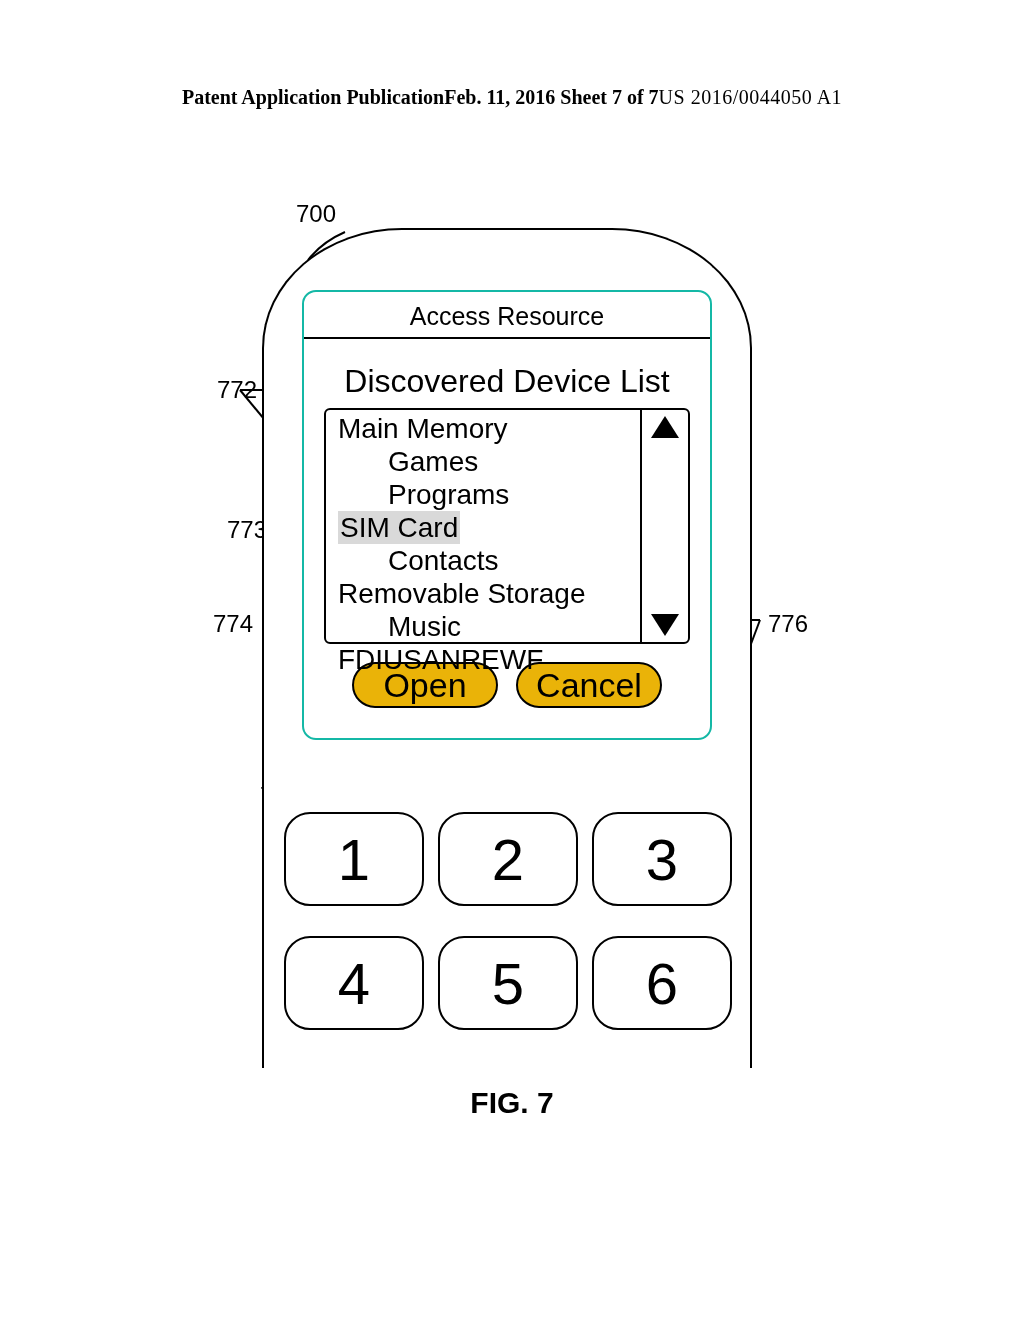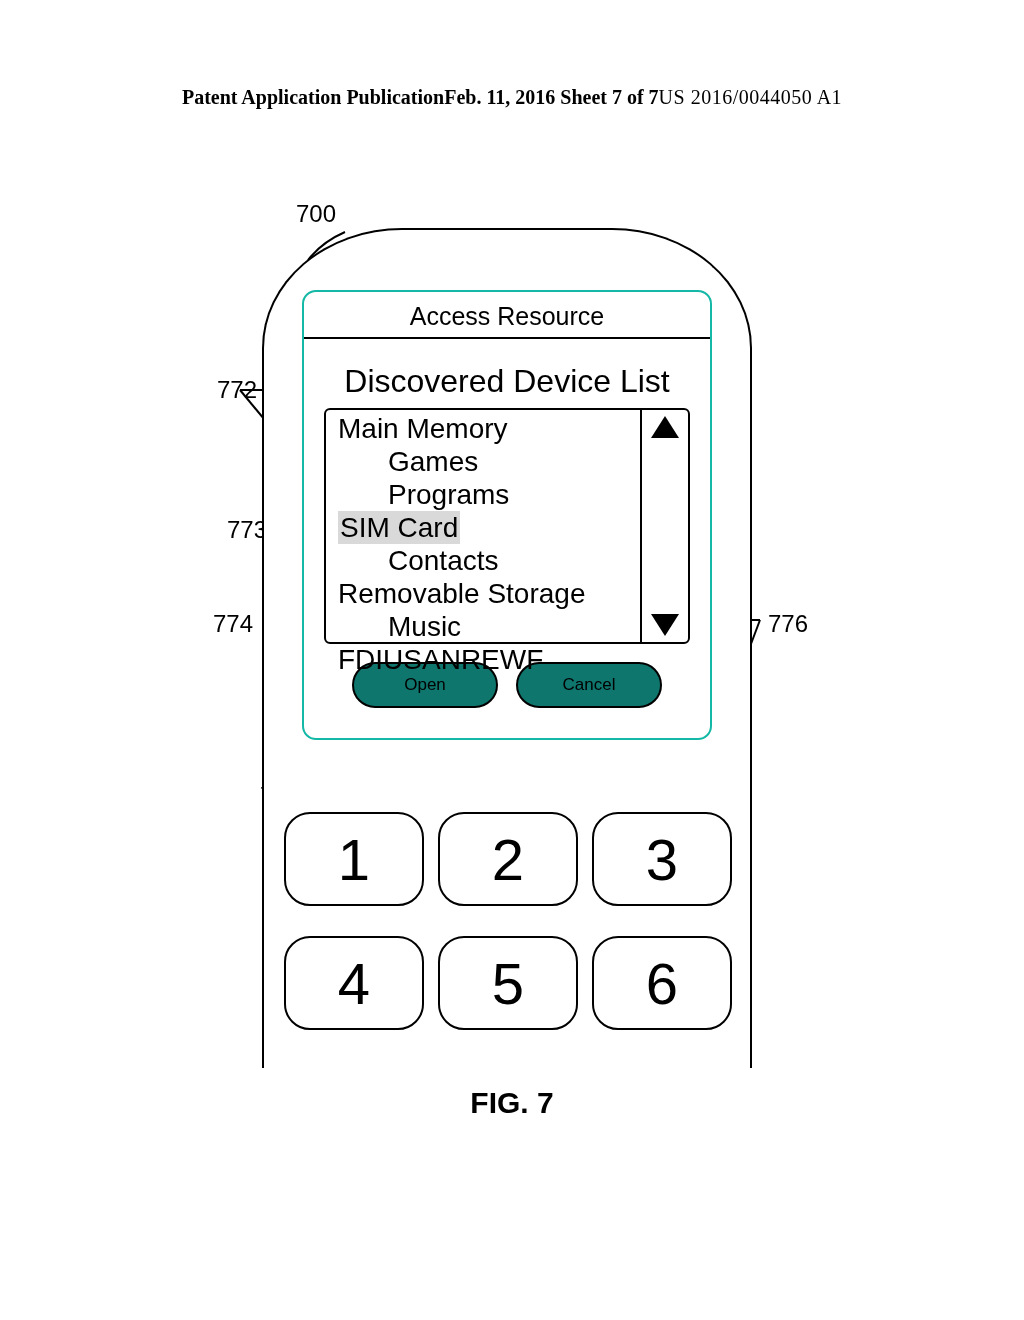--- a/index.html
+++ b/index.html
@@ -122,22 +122,22 @@
     margin-top: 18px;
   }
   .action-btn {
     width: 146px;
     height: 46px;
     border: 2px solid #000;
     border-radius: 23px;
     display: flex;
     align-items: center;
     justify-content: center;
-    font-size: 17px;
-    background: #0f766e;
+    font-size: 34px;
+    background: #eab308;
   }
 
   
   .keypad {
     position: absolute;
     left: 278px;
     top: 812px;
     width: 460px;
   }
   .key-row {

